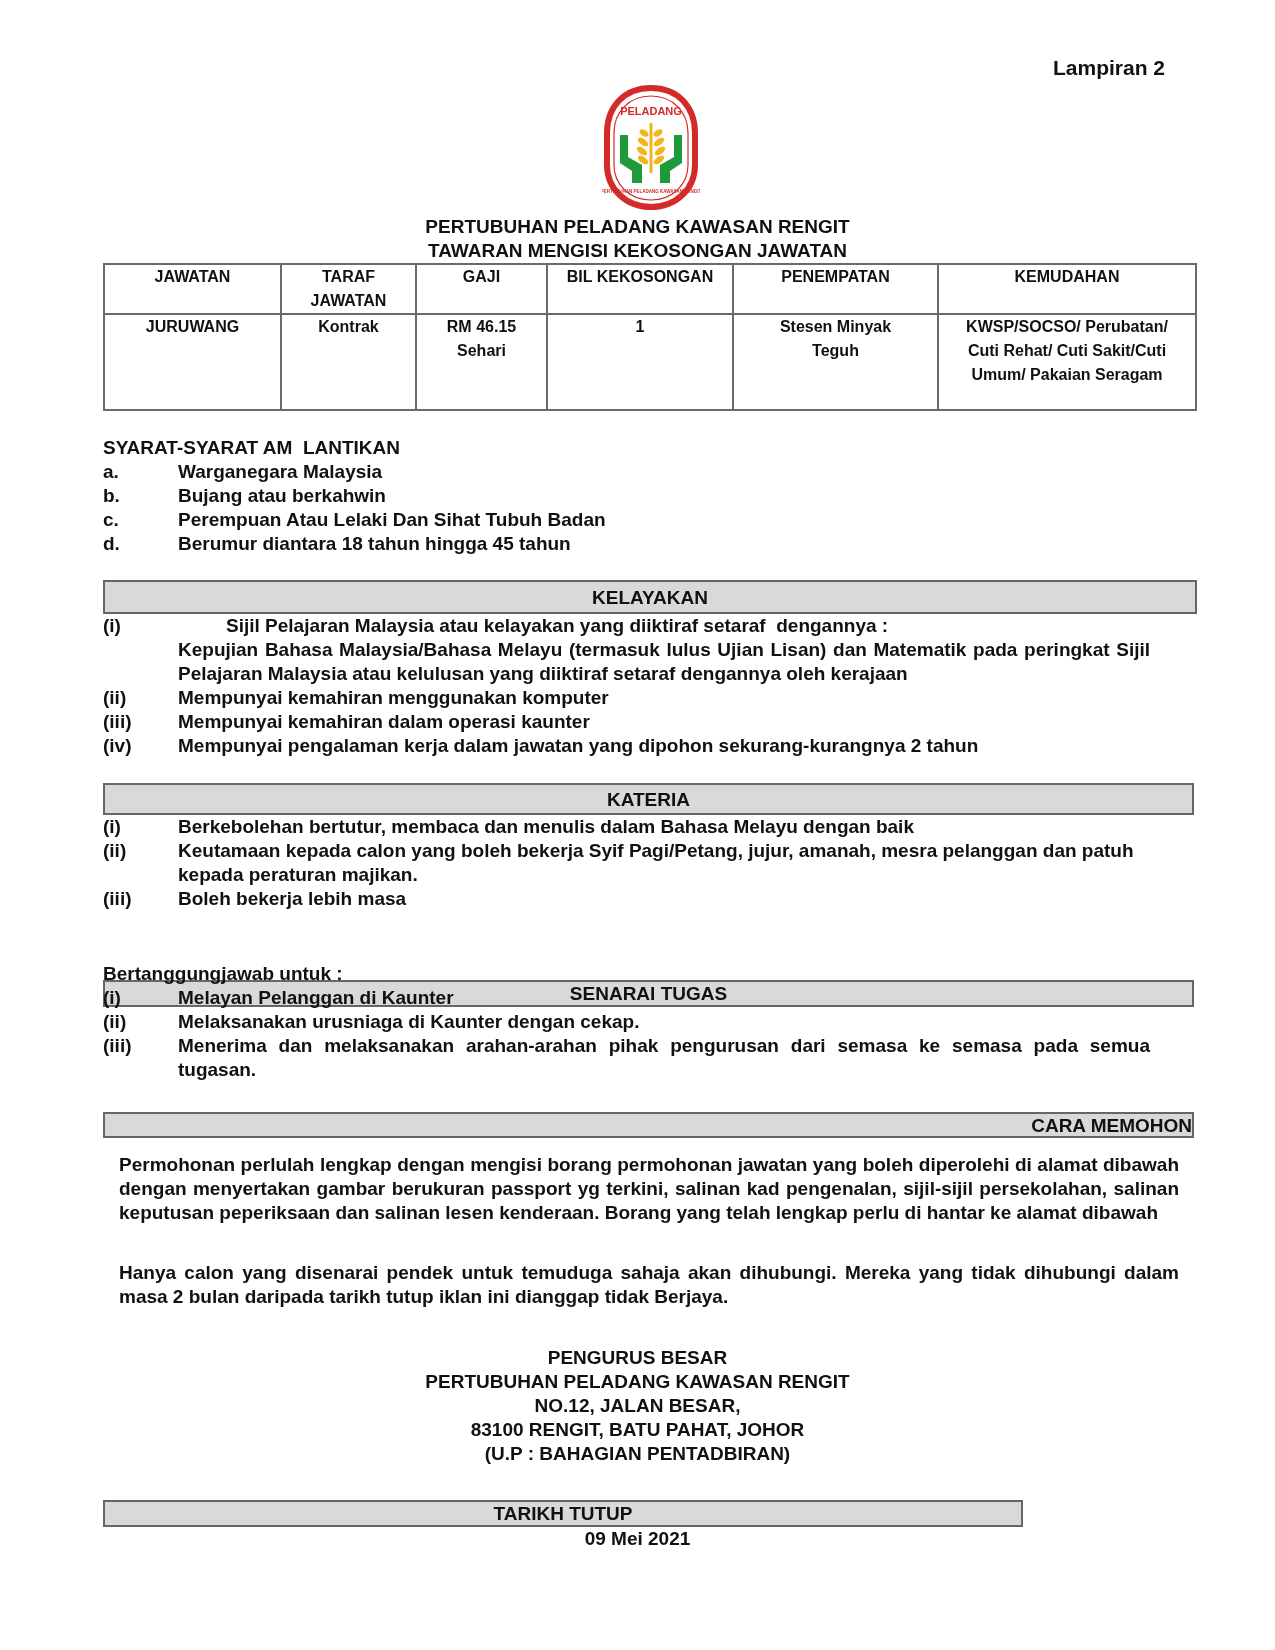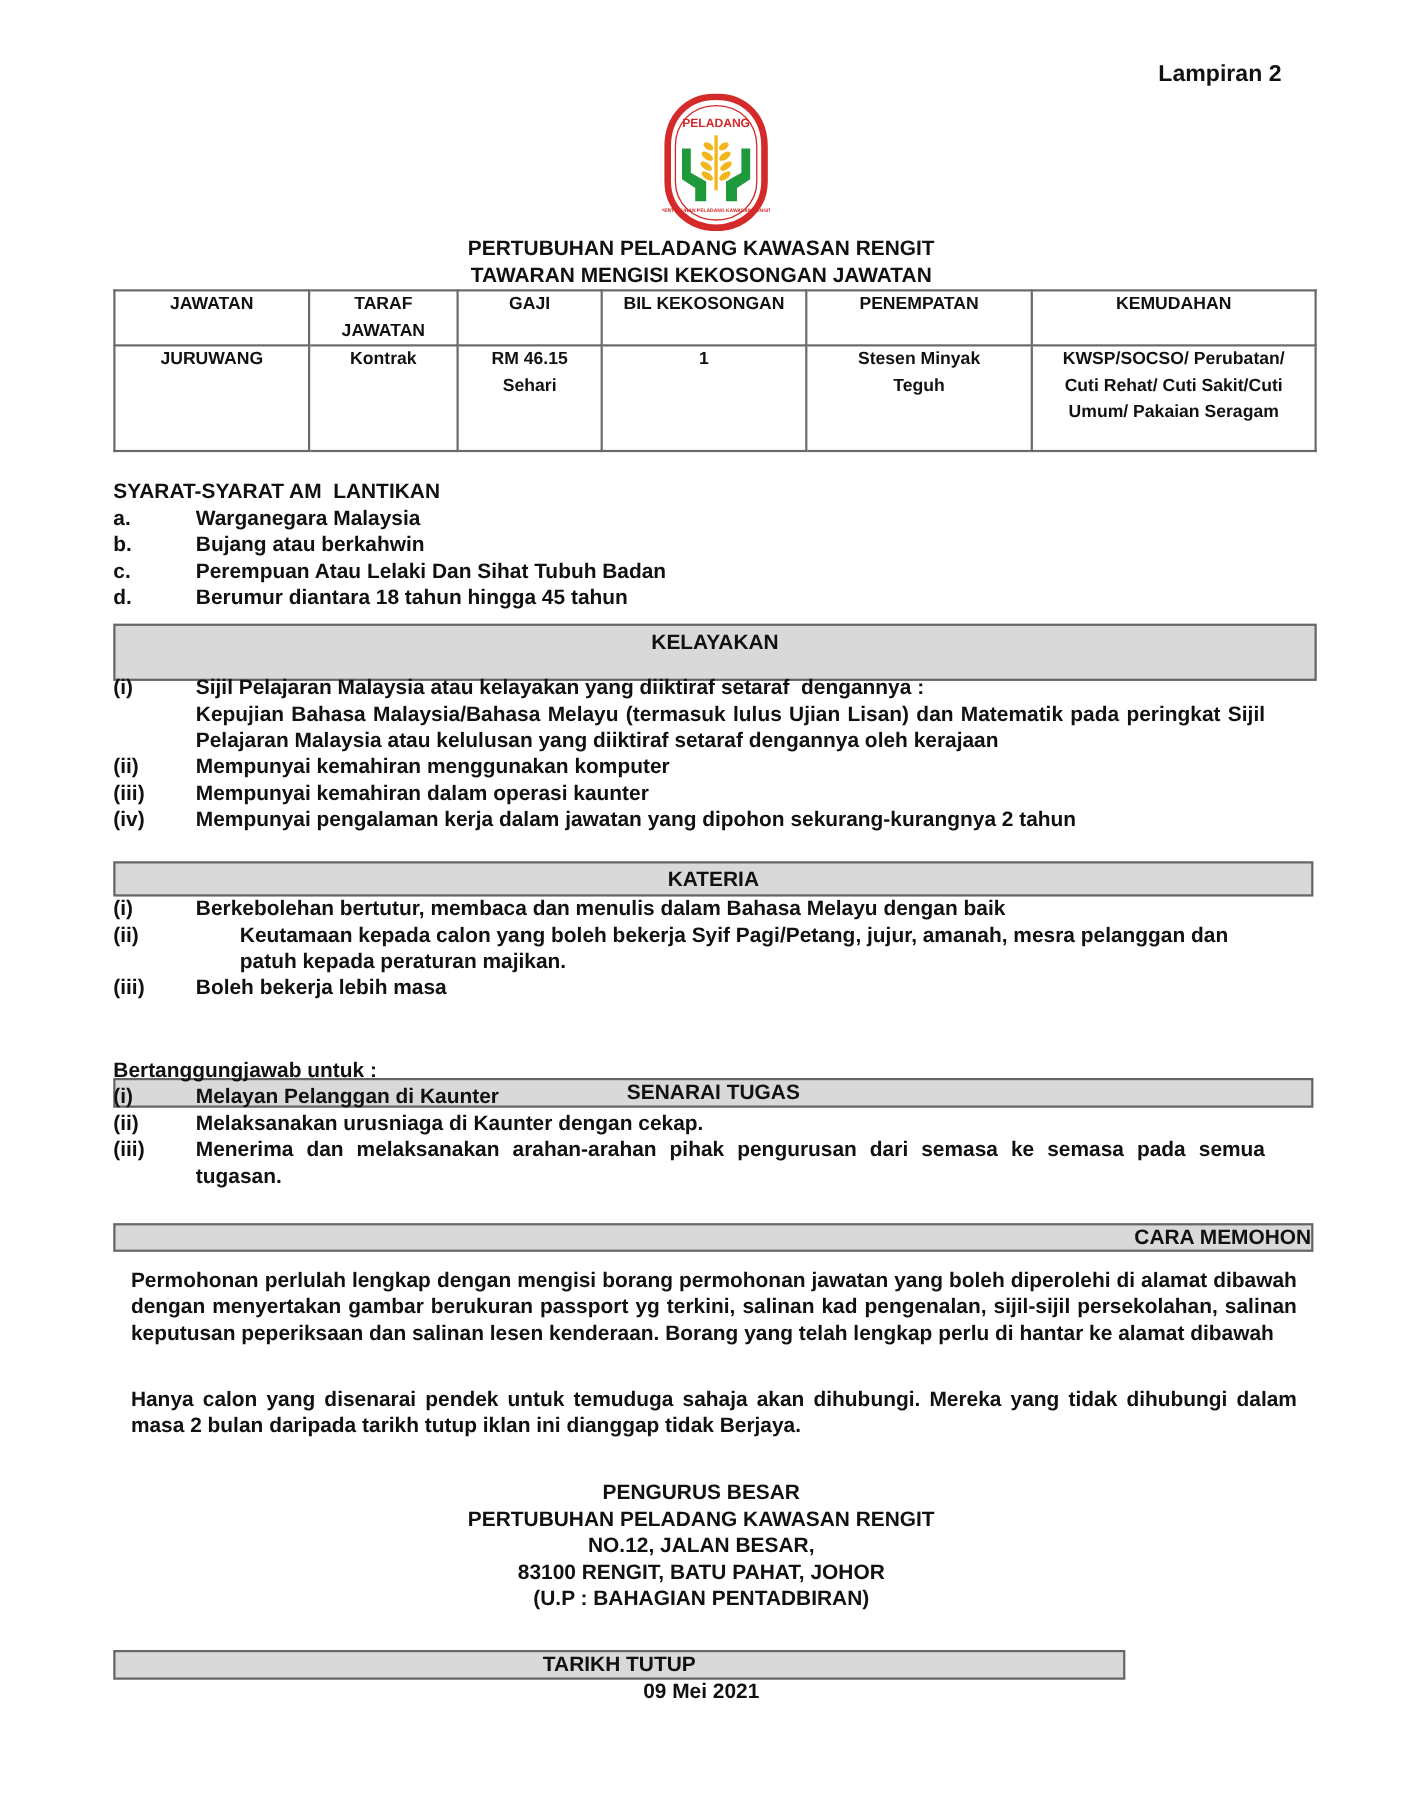--- a/index.html
+++ b/index.html
@@ -31,21 +31,21 @@
   .item .txt { flex: 1; }
   .justify { text-align: justify; }
 
   .banner {
     position: absolute; left: 103px; height: 30px; box-sizing: border-box;
     background: #d9d9d9; border: 2px solid #666666; border-bottom-width: 2px;
     text-align: center; line-height: 27px; font-size: 19px;
   }
 
   #gen-req { top: 436px; }
-  #kelayakan-banner { top: 567px; width: 1094px; height: 52px; line-height: 31px; }
+  #kelayakan-banner { top: 580px; width: 1094px; height: 34px; line-height: 31px; }
   #kelayakan-list { top: 614px; }
   #kateria-banner { top: 783px; width: 1091px; height: 32px; line-height: 29px; }
   #kateria-list { top: 815px; }
   #tugas-banner { top: 936px; width: 1091px; height: 27px; line-height: 24px; margin-top: 44px; }
   #tugas-list { top: 962px; }
   #memohon-banner { top: 1112px; width: 1091px; height: 26px; line-height: 23px; text-align: right; }
   #memohon-text { top: 1137px; }
   #note-text { top: 1245px; }
   #address { top: 1346px; line-height: 24px; }
   #tutup-banner { top: 1500px; width: 920px; height: 27px; line-height: 24px; }
@@ -134,21 +134,21 @@
   <div class="item">
       <span class="num">d.</span>
       <span class="txt">Berumur diantara 18 tahun hingga 45 tahun</span>
     </div>
 </div>
 
 <div class="banner" id="kelayakan-banner">KELAYAKAN</div>
 <div class="abs plain" id="kelayakan-list">
   <div class="item">
       <span class="num">(i)</span>
-      <span class="txt" style="white-space:pre;">Sijil Pelajaran Malaysia atau kelayakan yang diiktiraf setaraf  dengannya :</span>
+      <span class="txt" style="white-space:pre;margin-left:48px;">Sijil Pelajaran Malaysia atau kelayakan yang diiktiraf setaraf  dengannya :</span>
     </div>
   <div class="item">
       <span class="num"></span>
       <span class="txt justify" style="padding-right:48px;">Kepujian Bahasa Malaysia/Bahasa Melayu (termasuk lulus Ujian Lisan) dan Matematik pada peringkat Sijil Pelajaran Malaysia atau kelulusan yang  diiktiraf setaraf dengannya oleh kerajaan</span>
     </div>
   <div class="item">
       <span class="num">(ii)</span>
       <span class="txt">Mempunyai kemahiran menggunakan komputer</span>
     </div>
   <div class="item">
@@ -162,21 +162,21 @@
 </div>
 
 <div class="banner" id="kateria-banner">KATERIA</div>
 <div class="abs plain" id="kateria-list">
   <div class="item">
       <span class="num">(i)</span>
       <span class="txt">Berkebolehan bertutur, membaca dan menulis dalam Bahasa Melayu dengan baik</span>
     </div>
   <div class="item">
       <span class="num">(ii)</span>
-      <span class="txt" style="padding-right:48px;margin-left:40px;">Keutamaan kepada calon yang boleh bekerja Syif Pagi/Petang, jujur, amanah, mesra pelanggan dan patuh kepada peraturan majikan.</span>
+      <span class="txt" style="padding-right:48px;">Keutamaan kepada calon yang boleh bekerja Syif Pagi/Petang, jujur, amanah, mesra pelanggan dan patuh kepada peraturan majikan.</span>
     </div>
   <div class="item">
       <span class="num">(iii)</span>
       <span class="txt">Boleh bekerja lebih masa</span>
     </div>
 </div>
 
 <div class="banner" id="tugas-banner">SENARAI TUGAS</div>
 <div class="abs plain" id="tugas-list">
   <div>Bertanggungjawab untuk :</div>

